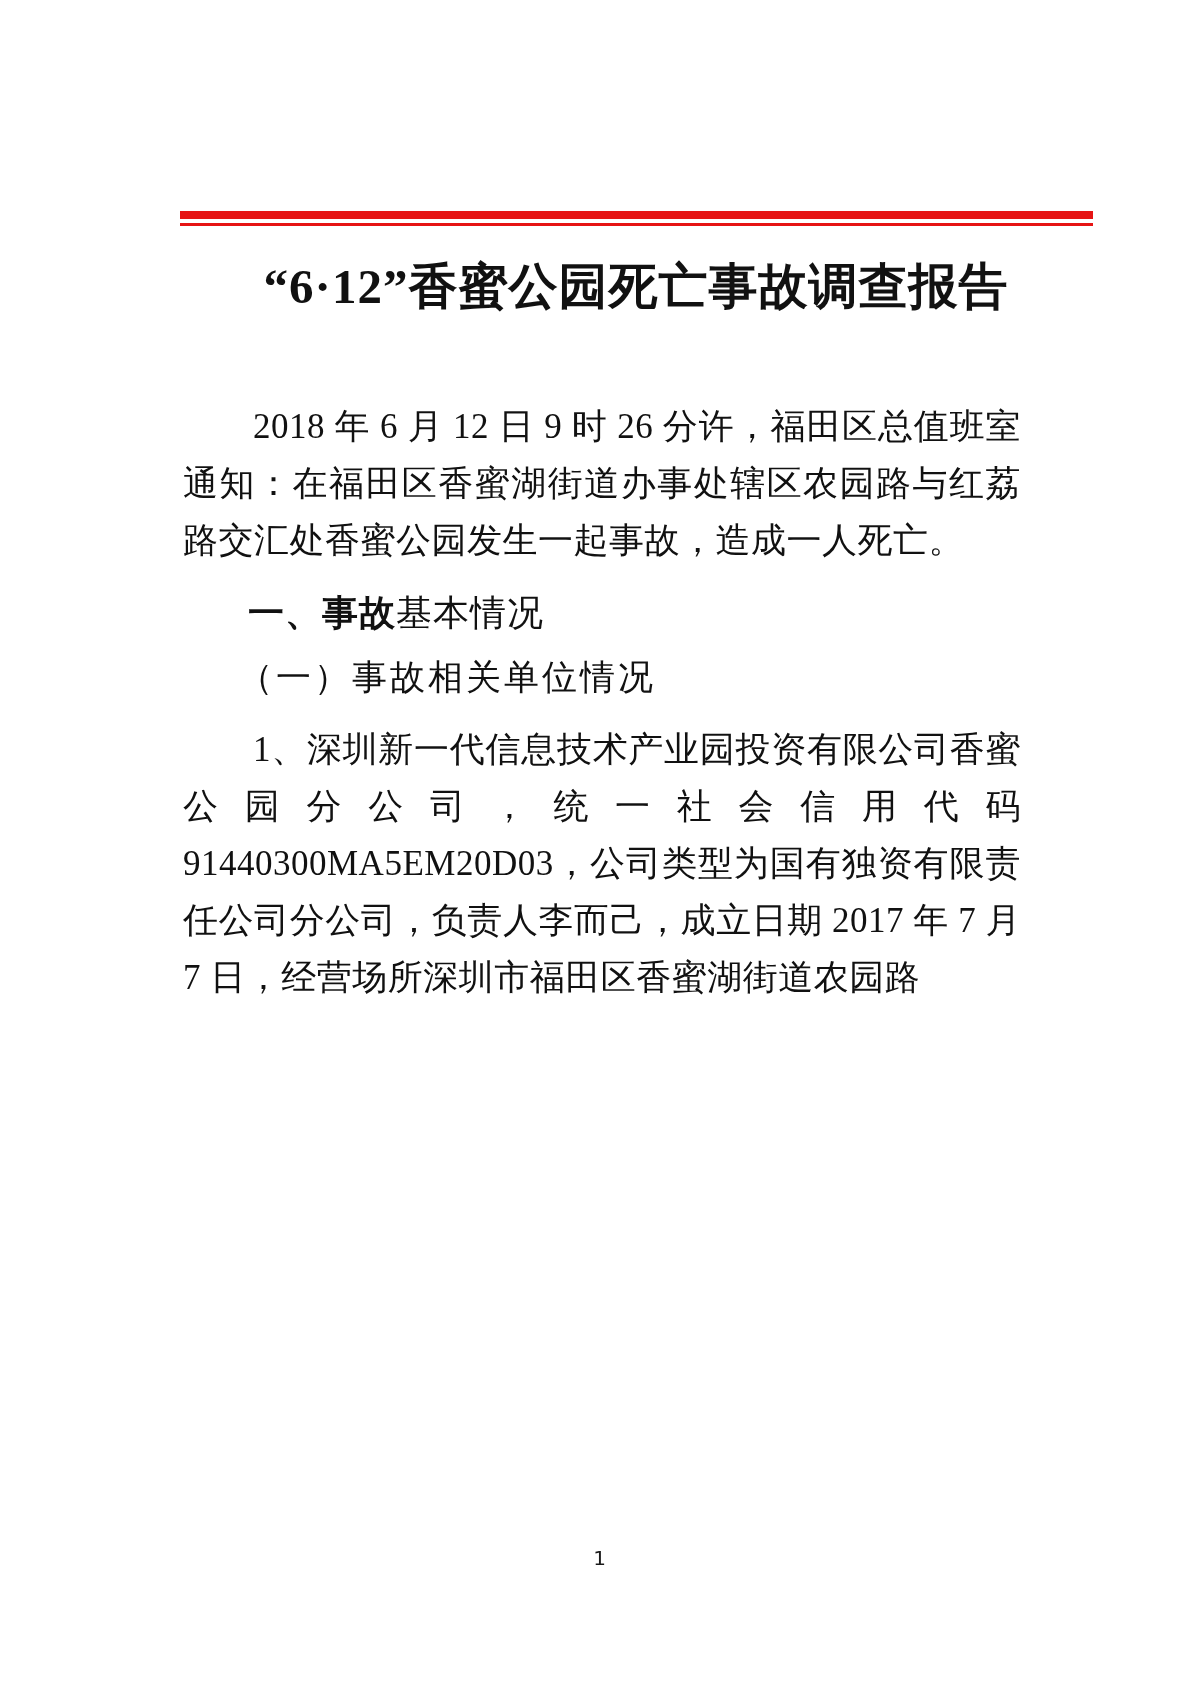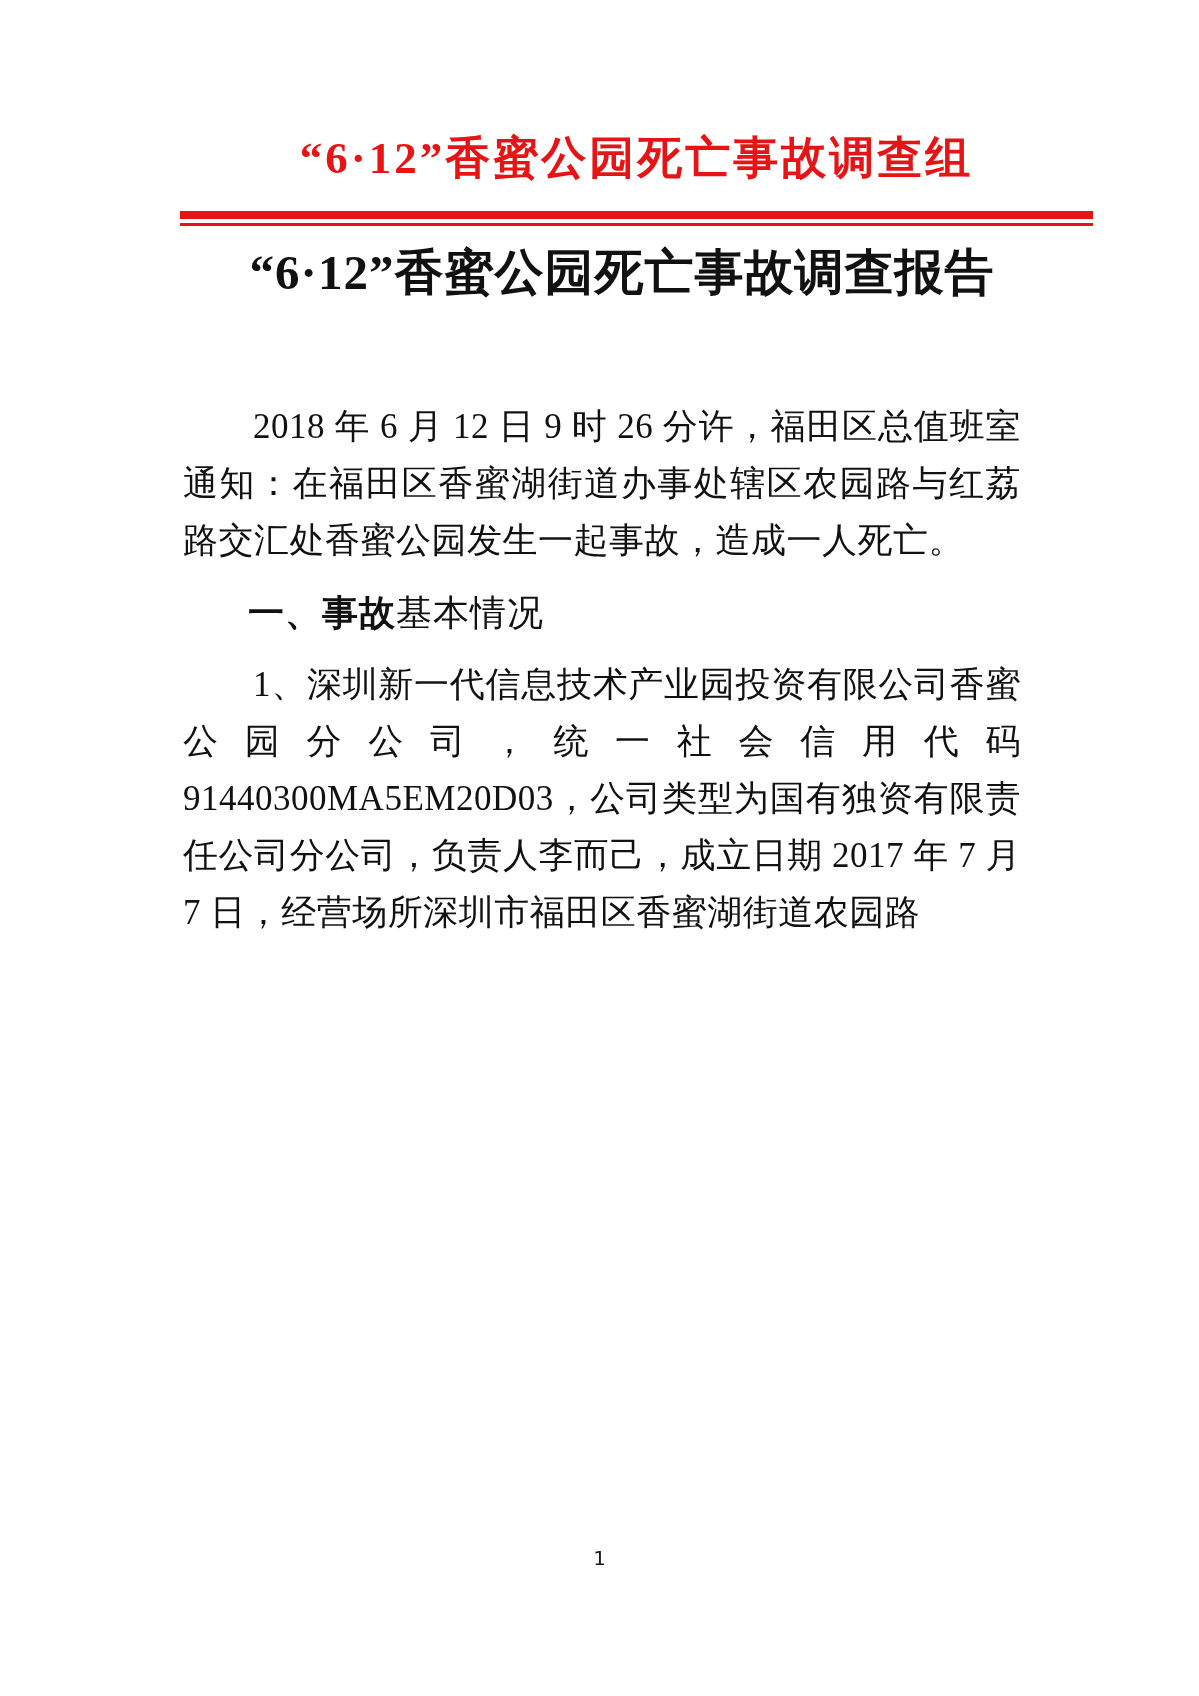--- a/index.html
+++ b/index.html
@@ -49,21 +49,21 @@
     margin-top: 4px;
     background: var(--accent-red);
   }
 
   
   .report-title {
     position: absolute;
     top: 238px;
     left: 120px;
     width: 1000px;
-    margin: 2px;
+    margin: 16px;
     text-align: center;
     font-size: 49px;
     font-weight: bold;
     letter-spacing: 1px;
     white-space: nowrap;
   }
 
   
   .document-body {
     position: absolute;
@@ -112,37 +112,37 @@
     font-size: 20px;
     font-family: "DejaVu Sans", "Liberation Sans", sans-serif;
     color: #1a1a1a;
   }
 </style>
 </head>
 <body>
 
 <div class="page">
 
-  <div class="letterhead-title">“6·12”香蜜公园死亡事故调查组</div>
 
   <div class="letterhead-rule">
     <div class="rule-thick"></div>
     <div class="rule-thin"></div>
   </div>
 
   <h1 class="report-title">“6·12”香蜜公园死亡事故调查报告</h1>
 
   <main class="document-body">
 
     <p>2018 年 6 月 12 日 9 时 26 分许，福田区总值班室通知：在福田区香蜜湖街道办事处辖区农园路与红荔路交汇处香蜜公园发生一起事故，造成一人死亡。</p>
 
 
 
     <h2 class="section-heading"><span class="heading-bold-part">一、事故</span><span class="heading-regular-part">基本情况</span></h2>
 
+    <h3 class="subsection-heading">（一）事故相关单位情况</h3>
 
     <p>1、深圳新一代信息技术产业园投资有限公司香蜜公园分公司，统一社会信用代码 91440300MA5EM20D03，公司类型为国有独资有限责任公司分公司，负责人李而己，成立日期 2017 年 7 月 7 日，经营场所深圳市福田区香蜜湖街道农园路</p>
 
   </main>
 
   <div class="page-number">1</div>
 
 </div>
 
 </body></html>

